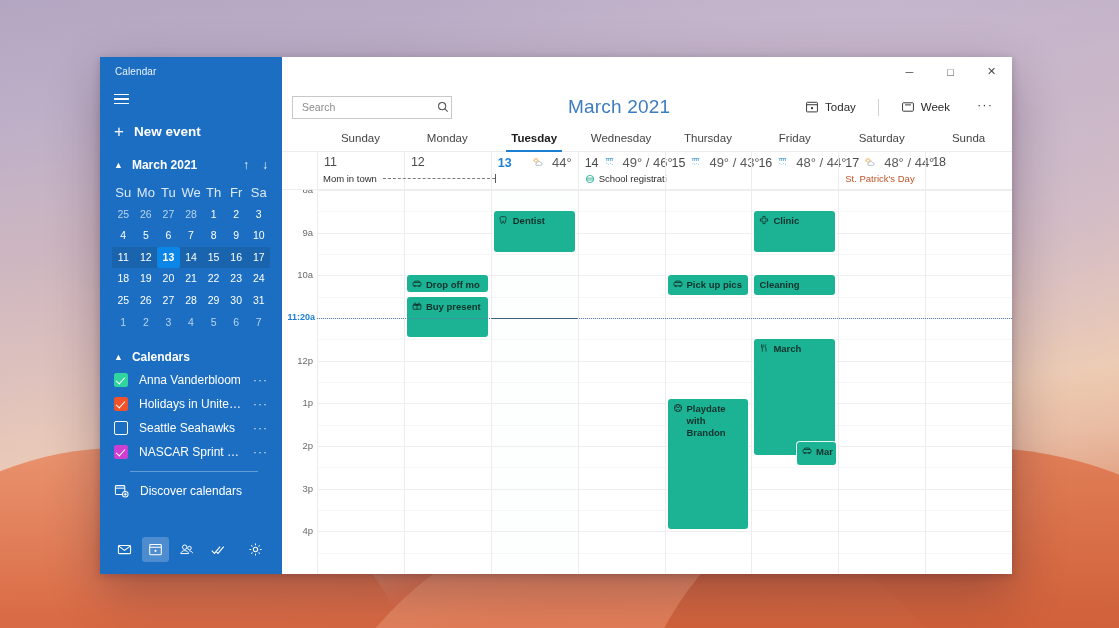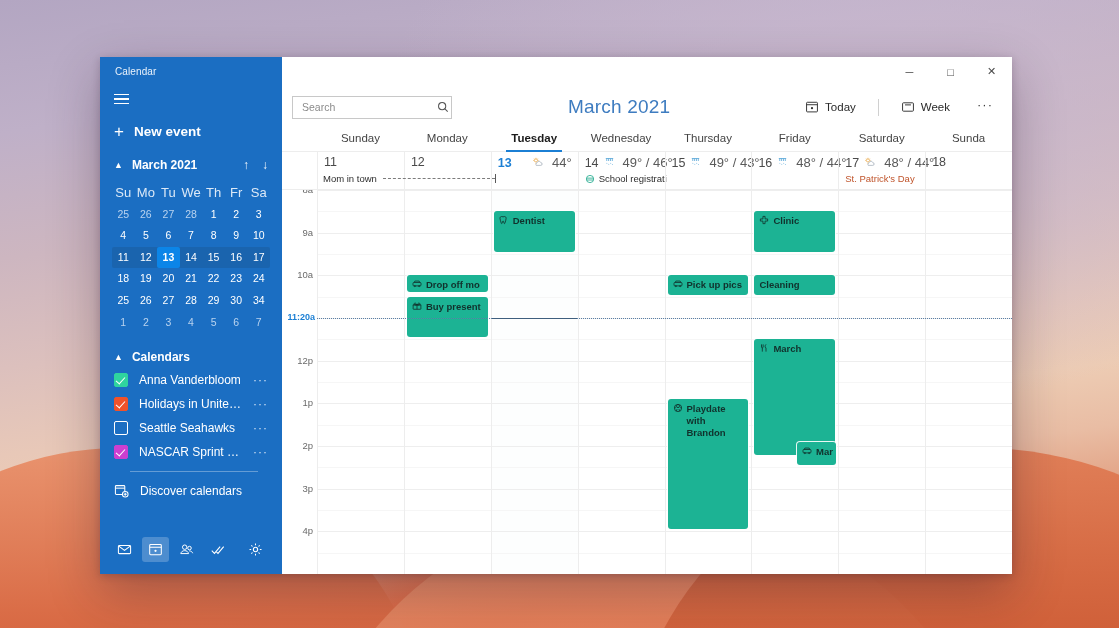--- a/index.html
+++ b/index.html
@@ -226,21 +226,21 @@
           <div class="mini-cell">23</div>
           <div class="mini-cell">24</div>
         </div>
         <div class="mini-row">
           <div class="mini-cell">25</div>
           <div class="mini-cell">26</div>
           <div class="mini-cell">27</div>
           <div class="mini-cell">28</div>
           <div class="mini-cell">29</div>
           <div class="mini-cell">30</div>
-          <div class="mini-cell">34</div>
+          <div class="mini-cell">31</div>
         </div>
         <div class="mini-row">
           <div class="mini-cell dim">1</div>
           <div class="mini-cell dim">2</div>
           <div class="mini-cell dim">3</div>
           <div class="mini-cell dim">4</div>
           <div class="mini-cell dim">5</div>
           <div class="mini-cell dim">6</div>
           <div class="mini-cell dim">7</div>
         </div>

